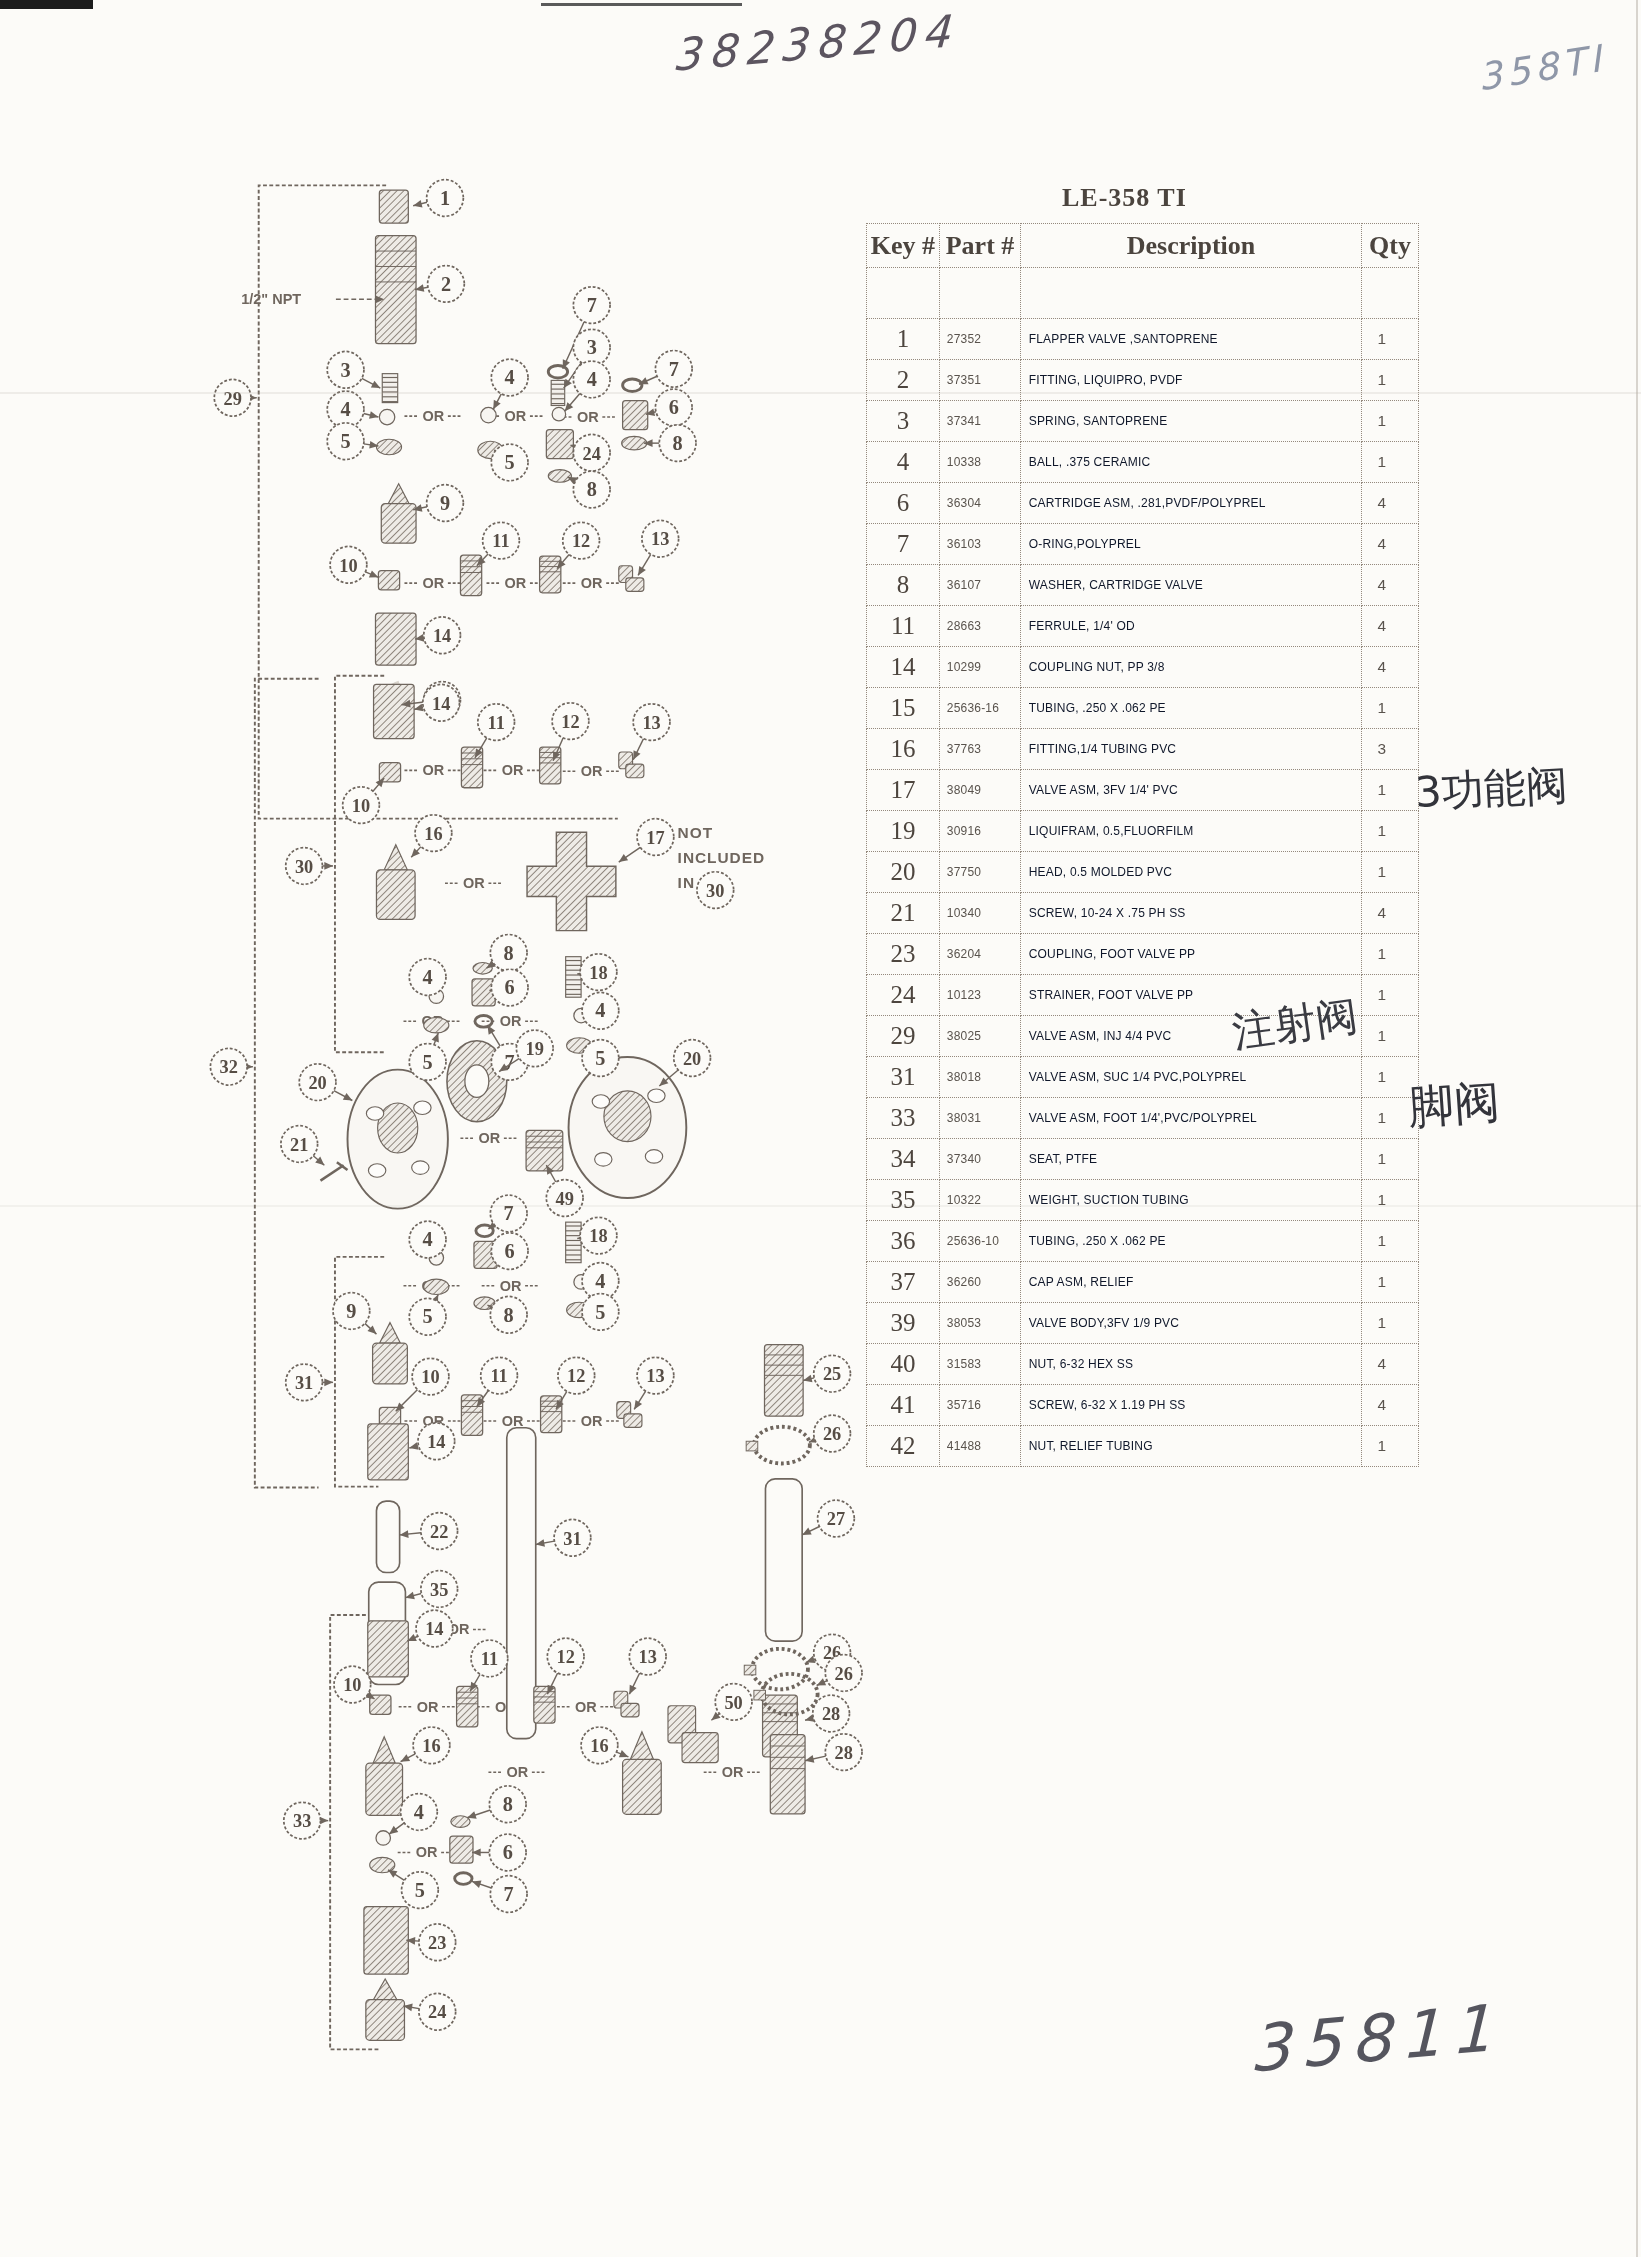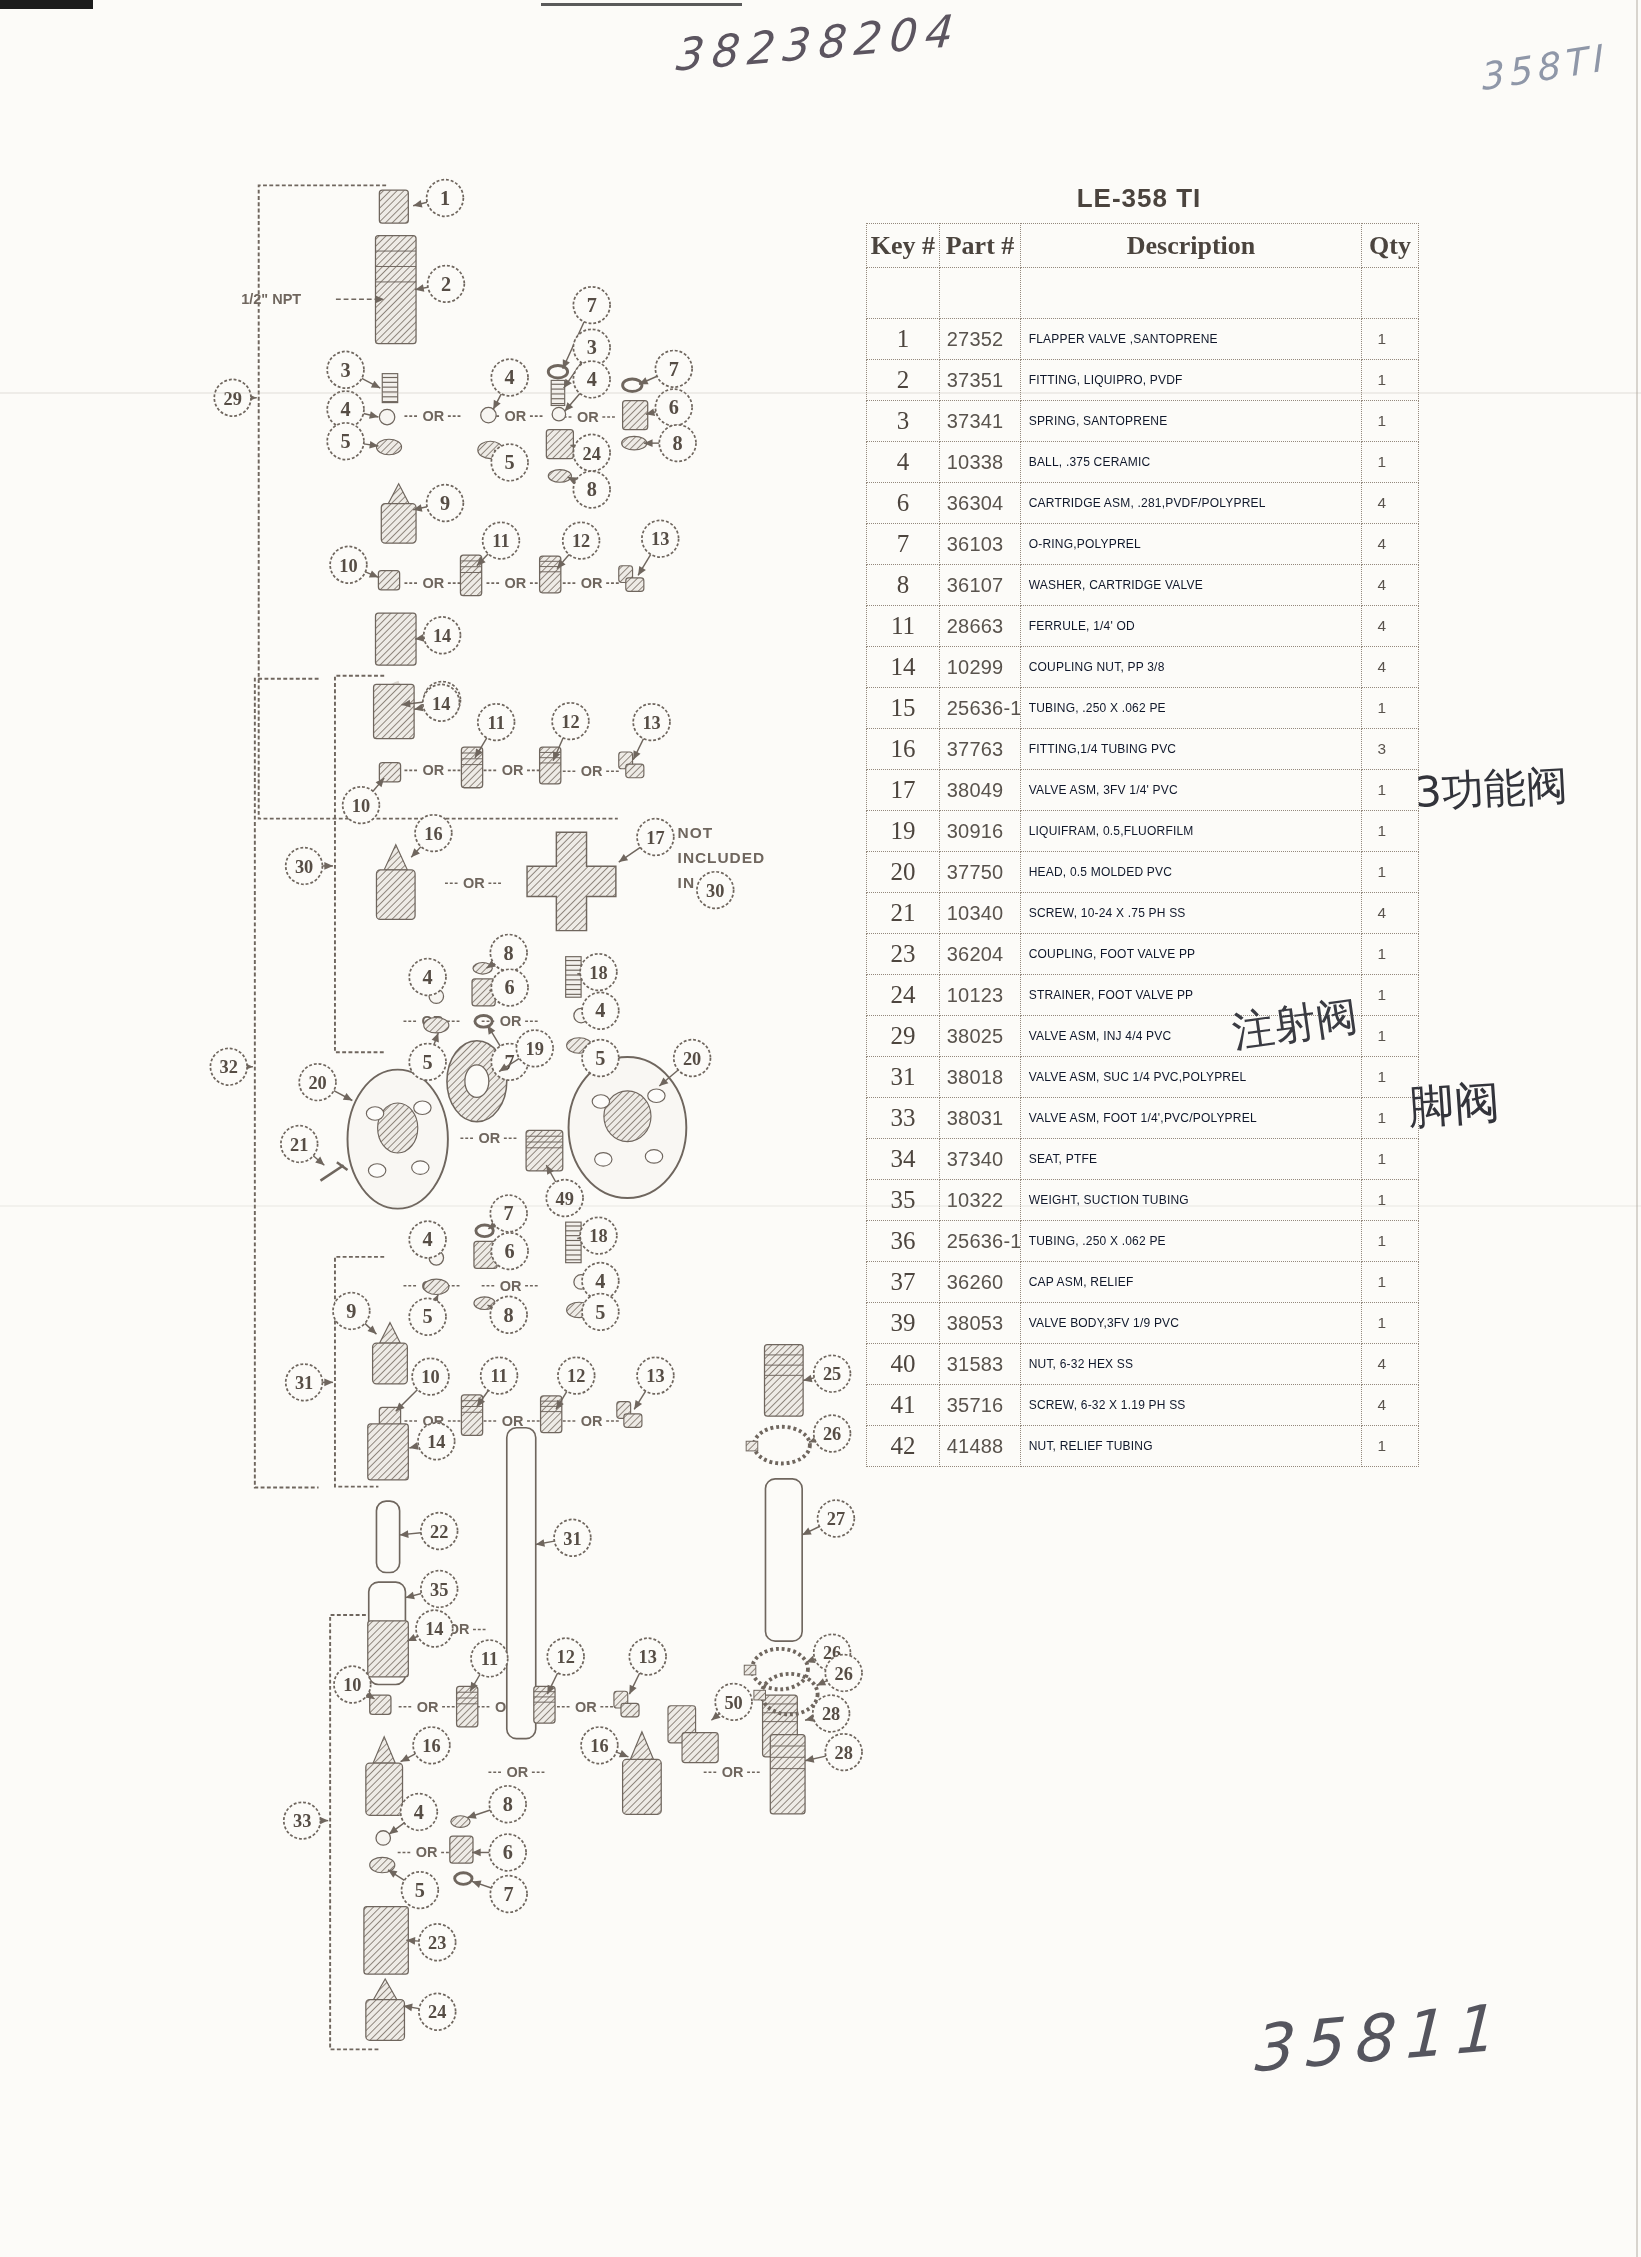--- a/index.html
+++ b/index.html
@@ -1,30 +1,30 @@
 <!DOCTYPE html>
 <html><head>
 <meta charset="utf-8">
 <style>
   html,body{margin:0;padding:0;}
   body{width:1641px;height:2257px;position:relative;background:#edeae5;font-family:"Liberation Sans",sans-serif;}
   .page{position:absolute;left:0;top:0;width:1641px;height:2257px;background:#fcfbf8;overflow:hidden;}
   #diagram-svg{position:absolute;left:0;top:0;width:1641px;height:2257px;}
 
-  .page-title{position:absolute;left:1062px;top:183px;width:154px;text-align:center;
-    font-family:Liberation Sans, sans-serif;font-weight:bold;font-size:26px;color:#4b443e;letter-spacing:1px;}
+  .page-title{position:absolute;left:1062px;top:183px;width:154px;text-align:left;
+    font-family:Liberation Serif, serif;font-weight:bold;font-size:26px;color:#4b443e;letter-spacing:1px;}
 
   table.parts-table{position:absolute;left:866px;top:223px;width:552px;border-collapse:collapse;table-layout:fixed;}
   table.parts-table td,table.parts-table th{border:1px dotted #94897d;overflow:hidden;white-space:nowrap;}
   table.parts-table thead tr{height:44px;}
   table.parts-table tr.blank-row{height:51px;}
   table.parts-table tbody tr.data-row{height:41px;}
   th.h{font-family:"Liberation Serif",serif;font-weight:bold;font-size:26px;color:#4b443e;text-align:center;}
   td.key{font-family:"Liberation Serif",serif;font-size:25px;color:#4d453e;text-align:center;}
-  td.part{font-size:20px;color:#59534d;padding-left:6.8px;letter-spacing:0.2px;}
+  td.part{font-size:12px;color:#59534d;padding-left:6.8px;letter-spacing:0.2px;}
   td.desc{font-size:12px;color:#0f172a;padding-left:7.7px;letter-spacing:0.2px;}
   td.qty{font-size:15.4px;color:#59534d;padding-left:15.4px;}
 
   .hw{position:absolute;font-family:"DejaVu Sans",sans-serif;font-style:italic;white-space:nowrap;}
   .hw-top{left:676px;top:17.4px;font-size:44px;color:#5c5560;letter-spacing:7.7px;transform:rotate(-5deg) skewX(-10deg);}
   .hw-topright{left:1481px;top:46px;font-size:37px;color:#8f97a8;letter-spacing:4.8px;transform:rotate(-9deg) skewX(-6deg);}
   .hw-3fv{left:1415px;top:761px;font-size:42px;color:#33343b;transform:rotate(-3deg);font-style:normal;}
   .hw-inj{left:1232px;top:996px;font-size:42px;color:#3a3b42;transform:rotate(-8deg);font-style:normal;}
   .hw-foot{left:1408px;top:1074px;font-size:46px;color:#33343b;transform:rotate(-4deg);font-style:normal;}
   .hw-bottom{left:1255px;top:2001px;font-size:64px;color:#55555e;letter-spacing:9.7px;transform:rotate(-5deg) skewX(-8deg);}

